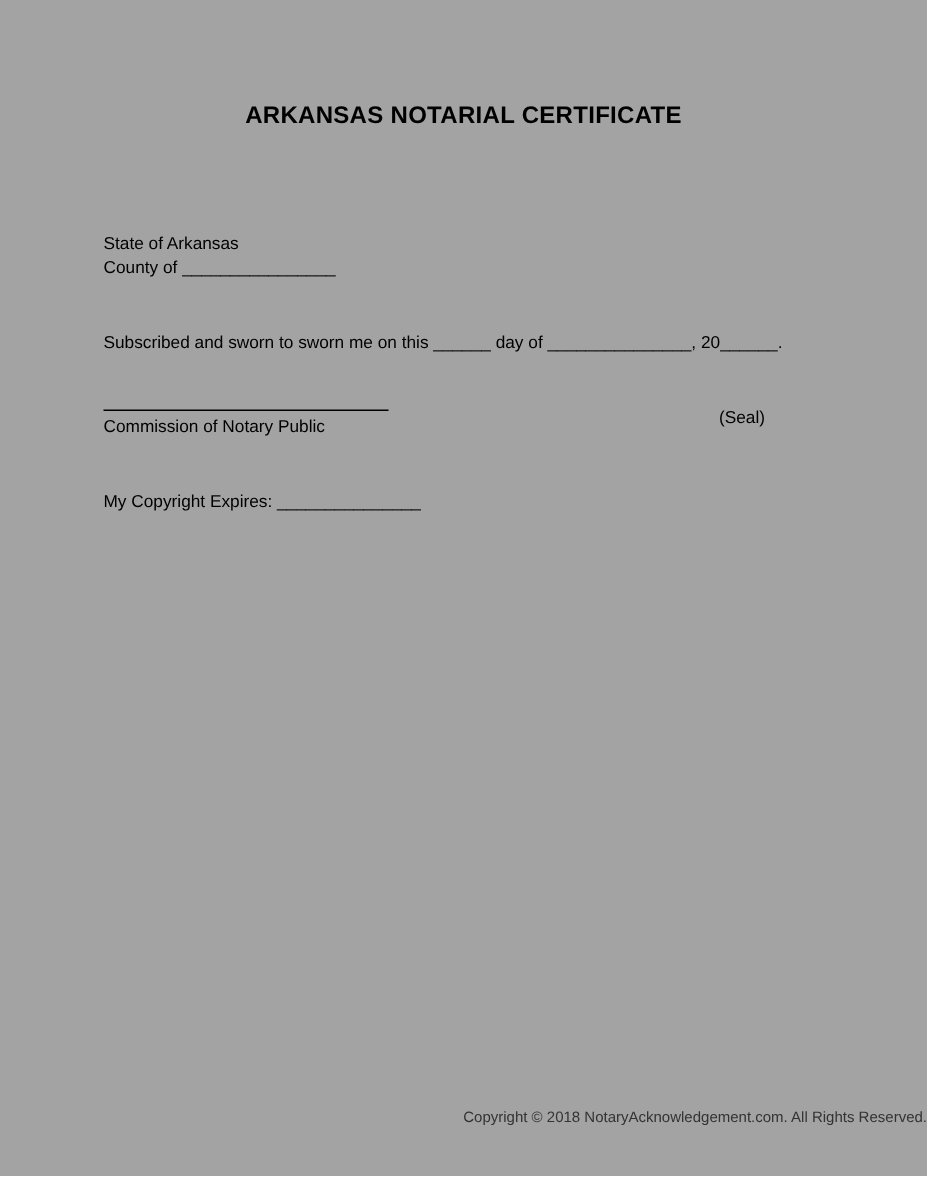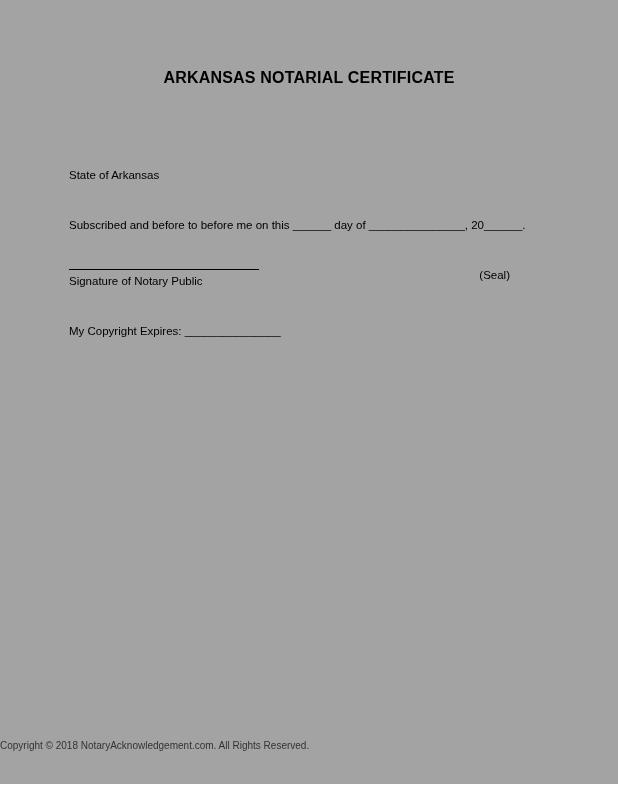--- a/index.html
+++ b/index.html
@@ -33,21 +33,20 @@
     letter-spacing: 0.2px;
     line-height: 24px;
   }
   .body-block {
     position: absolute;
     left: 69px;
     top: 155px;
     width: 480px;
     font-size: 11.5px;
     line-height: 16px;
-    margin-top: 12px;
   }
   .line {
     white-space: pre-wrap;
   }
   .gap-md {
     height: 34px;
   }
   .sig-row {
     position: relative;
     margin-top: 2px;
@@ -62,47 +61,48 @@
     position: absolute;
     right: 39px;
     top: -2px;
     font-size: 11.5px;
   }
   .footer {
     position: absolute;
     left: 0;
     top: 740px;
     width: 618px;
-    text-align: left;
+    text-align: right;
     font-size: 10px;
     color: #333333;
   }
 </style>
 </head>
 <body>
 
 <div class="page">
 
   <div class="title-block">
     <div class="title-line">ARKANSAS NOTARIAL CERTIFICATE</div>
   </div>
 
   <div class="body-block">
 
     <div class="line">State of Arkansas</div>
+    <div class="line">County of ________________</div>
 
     <div class="gap-md"></div>
 
-    <div class="line">Subscribed and before to before me on this ______ day of _______________, 20______.</div>
+    <div class="line">Subscribed and sworn to sworn me on this ______ day of _______________, 20______.</div>
 
     <div class="gap-md"></div>
 
     <div class="sig-row">
       <div class="sig-rule"></div>
-      <div class="line">Signature of Notary Public</div>
+      <div class="line">Commission of Notary Public</div>
       <div class="seal">(Seal)</div>
     </div>
 
     <div class="gap-md"></div>
 
     <div class="line">My Copyright Expires: _______________</div>
 
   </div>
 
   <div class="footer">Copyright © 2018 NotaryAcknowledgement.com. All Rights Reserved.</div>

